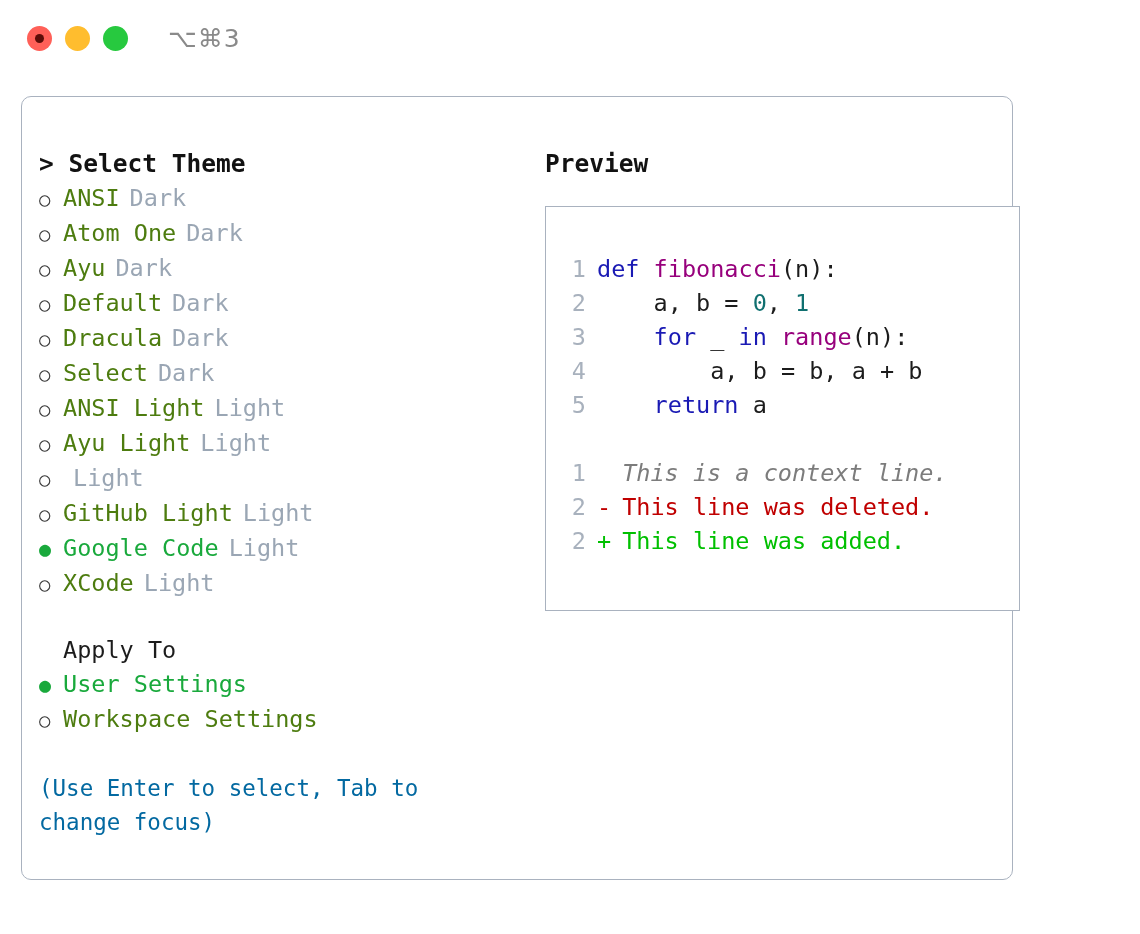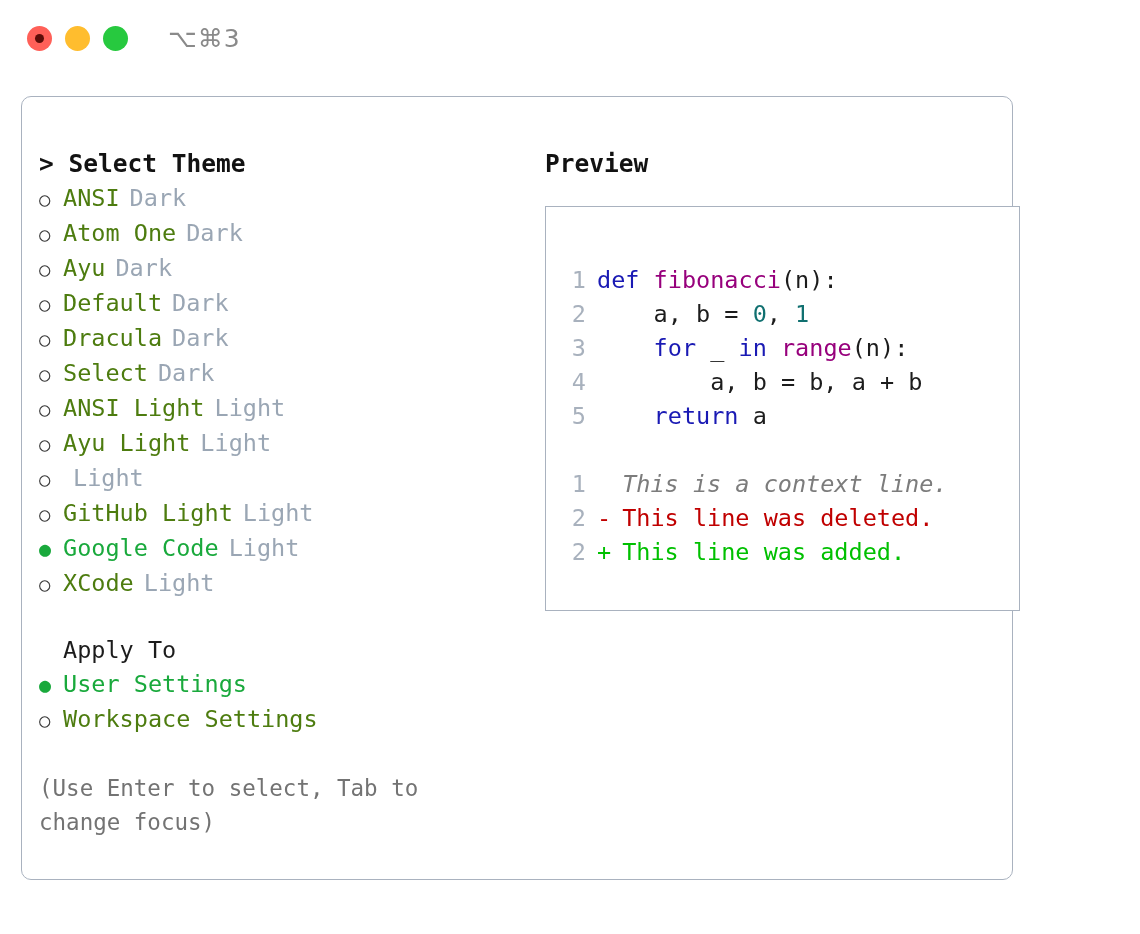--- a/index.html
+++ b/index.html
@@ -133,21 +133,21 @@
     line-height: 34px;
     color: #1c1c1c;
     padding-left: 24px;
     white-space: nowrap;
   }
 
   .hint {
     margin-top: 34px;
     font-size: 22.5px;
     line-height: 34px;
-    color: #737373;
+    color: #0369a1;
     width: 410px;
   }
 
   
   .right-col {
     position: absolute;
     left: 479px;
     top: 50px;
     width: 500px;
     padding-left: 44px;
@@ -163,21 +163,21 @@
     width: 475px;
     height: 405px;
     border: 1.6px solid #a9b2bf;
     box-sizing: border-box;
     background: #ffffff;
     position: relative;
   }
   .code {
     position: absolute;
     left: 16px;
-    top: 56px;
+    top: 45px;
     font-size: 23.5px;
     line-height: 34px;
     white-space: pre;
   }
   .code .ln {
     display: inline-block;
     width: 24px;
     text-align: right;
     color: #a8b1bd;
     margin-right: 11px;

